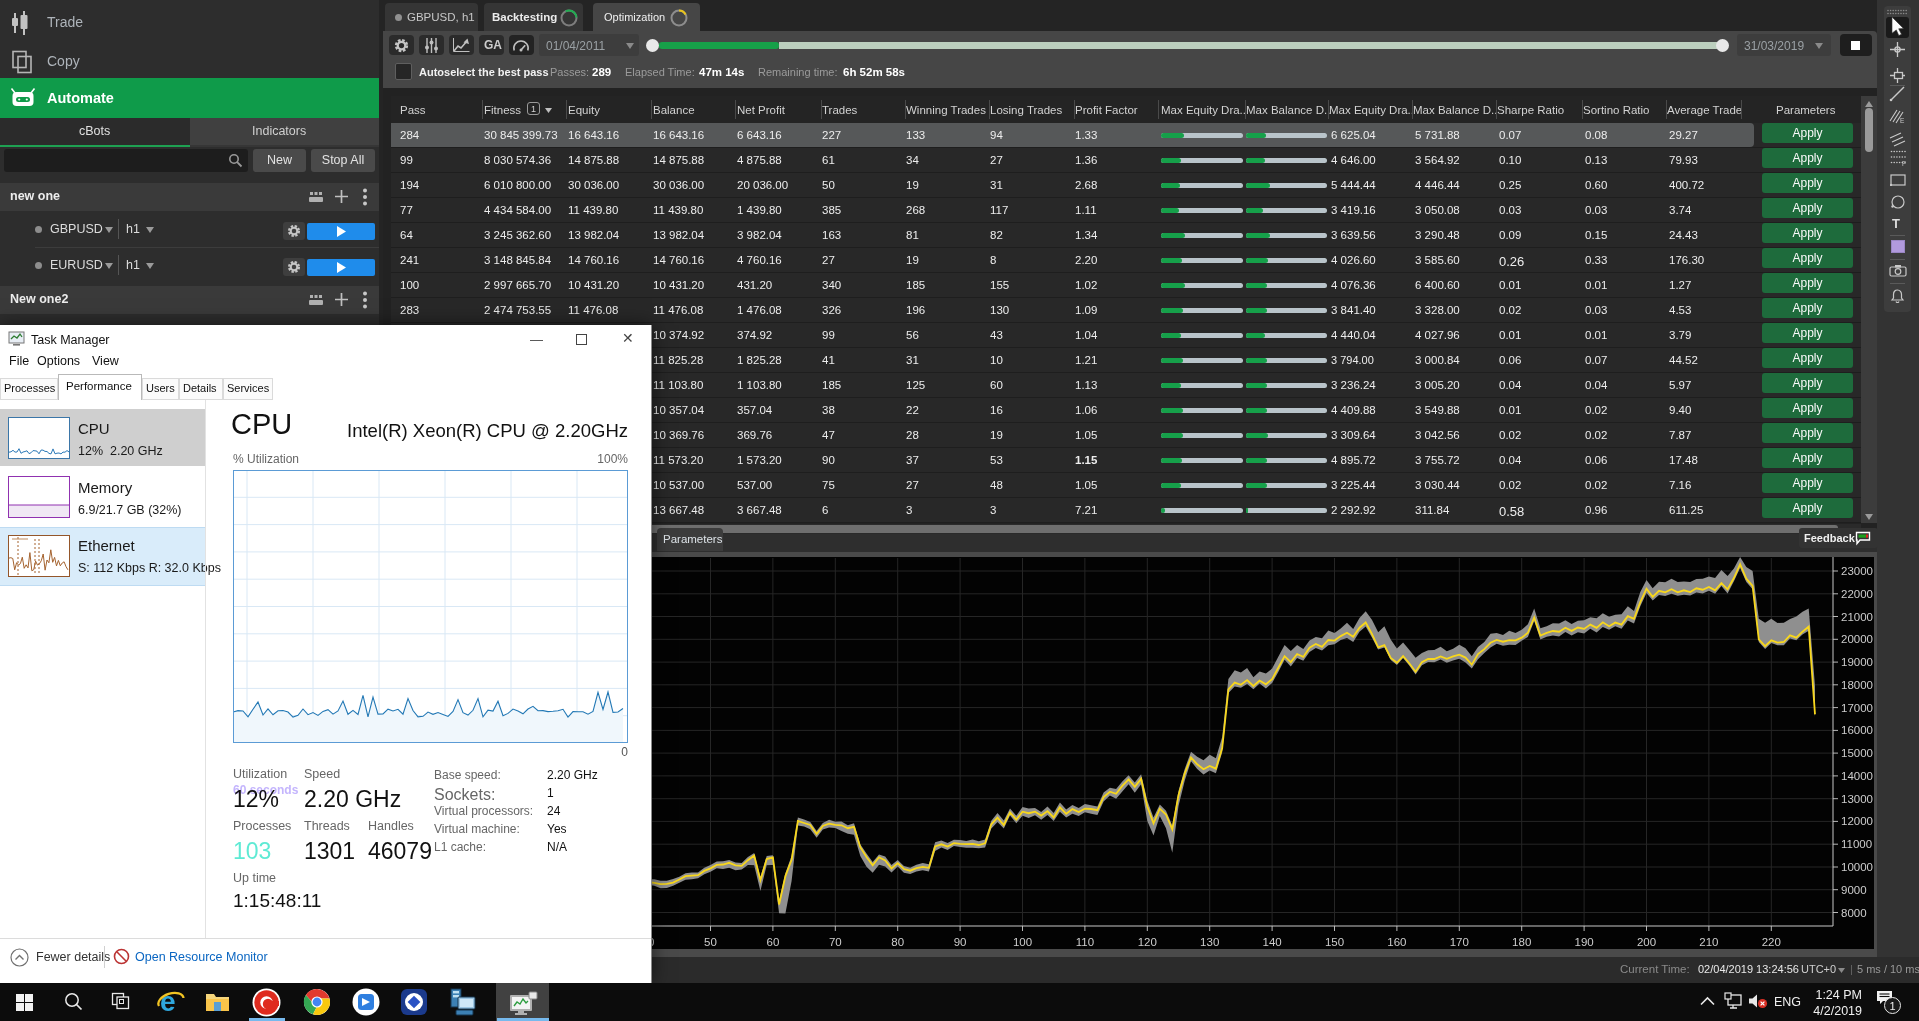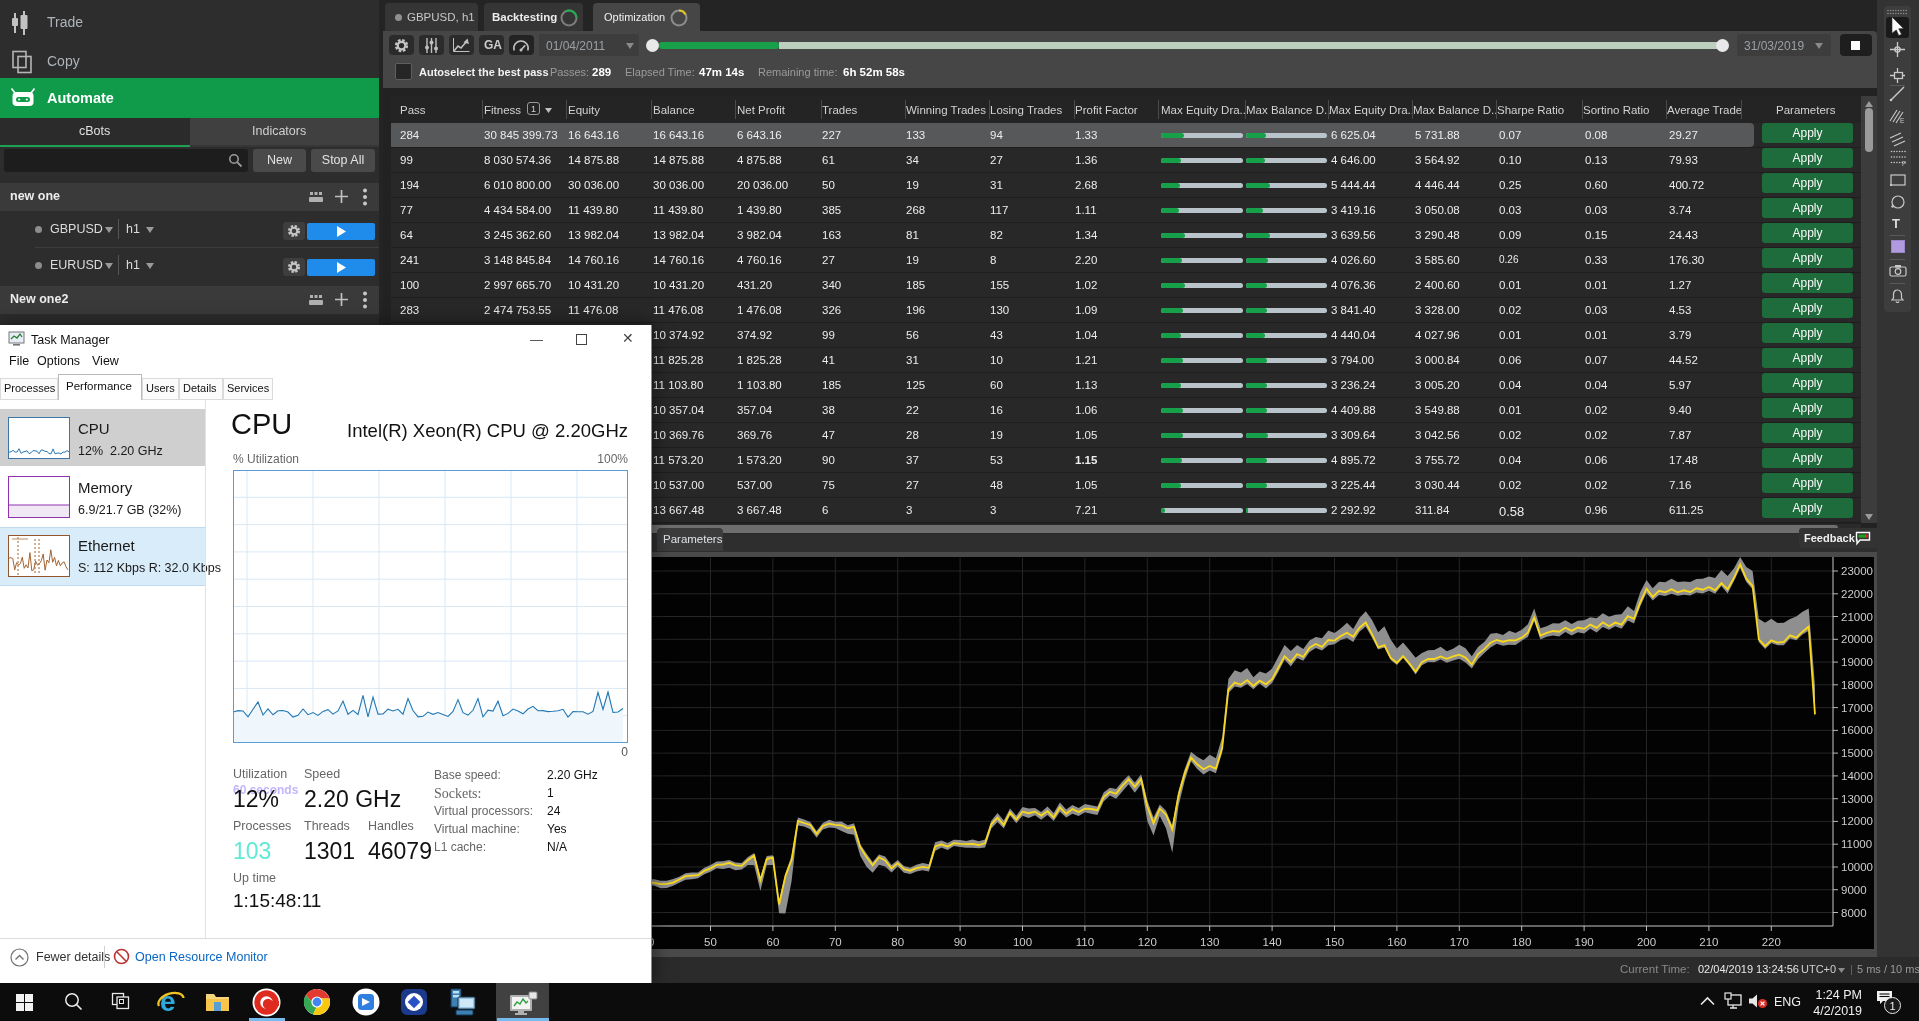--- a/index.html
+++ b/index.html
@@ -348,40 +348,40 @@
 <span class="tx" style="left:822px;top:254px;font-size:11.5px;color:#ededed;">27</span>
 <span class="tx" style="left:906px;top:254px;font-size:11.5px;color:#ededed;">19</span>
 <span class="tx" style="left:990px;top:254px;font-size:11.5px;color:#ededed;">8</span>
 <span class="tx" style="left:1075px;top:254px;font-size:11.5px;color:#ededed;">2.20</span>
 <div class="abs" style="left:1161px;top:258px;width:82px;height:5px;background:#b9c4ca;border-radius:2.5px;"></div>
 <div class="abs" style="left:1161px;top:258px;width:21px;height:5px;background:#16a04a;border-radius:2.5px;"></div>
 <div class="abs" style="left:1246px;top:258px;width:81px;height:5px;background:#b9c4ca;border-radius:2.5px;"></div>
 <div class="abs" style="left:1246px;top:258px;width:22px;height:5px;background:#16a04a;border-radius:2.5px;"></div>
 <span class="tx" style="left:1331px;top:254px;font-size:11.5px;color:#ededed;">4 026.60</span>
 <span class="tx" style="left:1415px;top:254px;font-size:11.5px;color:#ededed;">3 585.60</span>
-<span class="tx" style="left:1499px;top:254px;font-size:10px;color:#ededed;">0.26</span>
+<span class="tx" style="left:1499px;top:254px;font-size:13px;color:#ededed;">0.26</span>
 <span class="tx" style="left:1585px;top:254px;font-size:11.5px;color:#ededed;">0.33</span>
 <span class="tx" style="left:1669px;top:254px;font-size:11.5px;color:#ededed;">176.30</span>
 <div class="abs" style="left:1762px;top:248px;width:91px;height:20px;background:#1e6b3c;border-radius:3px;text-align:center;line-height:20px;font-size:12px;color:#fafafa;">Apply</div>
 <div class="abs" style="left:391px;top:297px;width:1470px;height:1px;background:#1e1e1e;"></div>
 <span class="tx" style="left:400px;top:279px;font-size:11.5px;color:#ededed;">100</span>
 <span class="tx" style="left:484px;top:279px;font-size:11.5px;color:#ededed;">2 997 665.70</span>
 <span class="tx" style="left:568px;top:279px;font-size:11.5px;color:#ededed;">10 431.20</span>
 <span class="tx" style="left:653px;top:279px;font-size:11.5px;color:#ededed;">10 431.20</span>
 <span class="tx" style="left:737px;top:279px;font-size:11.5px;color:#ededed;">431.20</span>
 <span class="tx" style="left:822px;top:279px;font-size:11.5px;color:#ededed;">340</span>
 <span class="tx" style="left:906px;top:279px;font-size:11.5px;color:#ededed;">185</span>
 <span class="tx" style="left:990px;top:279px;font-size:11.5px;color:#ededed;">155</span>
 <span class="tx" style="left:1075px;top:279px;font-size:11.5px;color:#ededed;">1.02</span>
 <div class="abs" style="left:1161px;top:283px;width:82px;height:5px;background:#b9c4ca;border-radius:2.5px;"></div>
 <div class="abs" style="left:1161px;top:283px;width:24px;height:5px;background:#16a04a;border-radius:2.5px;"></div>
 <div class="abs" style="left:1246px;top:283px;width:81px;height:5px;background:#b9c4ca;border-radius:2.5px;"></div>
 <div class="abs" style="left:1246px;top:283px;width:21px;height:5px;background:#16a04a;border-radius:2.5px;"></div>
 <span class="tx" style="left:1331px;top:279px;font-size:11.5px;color:#ededed;">4 076.36</span>
-<span class="tx" style="left:1415px;top:279px;font-size:11.5px;color:#ededed;">2 400.60</span>
+<span class="tx" style="left:1415px;top:279px;font-size:11.5px;color:#ededed;">6 400.60</span>
 <span class="tx" style="left:1499px;top:279px;font-size:11.5px;color:#ededed;">0.01</span>
 <span class="tx" style="left:1585px;top:279px;font-size:11.5px;color:#ededed;">0.01</span>
 <span class="tx" style="left:1669px;top:279px;font-size:11.5px;color:#ededed;">1.27</span>
 <div class="abs" style="left:1762px;top:273px;width:91px;height:20px;background:#1e6b3c;border-radius:3px;text-align:center;line-height:20px;font-size:12px;color:#fafafa;">Apply</div>
 <div class="abs" style="left:391px;top:322px;width:1470px;height:1px;background:#1e1e1e;"></div>
 <span class="tx" style="left:400px;top:304px;font-size:11.5px;color:#ededed;">283</span>
 <span class="tx" style="left:484px;top:304px;font-size:11.5px;color:#ededed;">2 474 753.55</span>
 <span class="tx" style="left:568px;top:304px;font-size:11.5px;color:#ededed;">11 476.08</span>
 <span class="tx" style="left:653px;top:304px;font-size:11.5px;color:#ededed;">11 476.08</span>
 <span class="tx" style="left:737px;top:304px;font-size:11.5px;color:#ededed;">1 476.08</span>
@@ -877,21 +877,21 @@
 <span class="tx" style="left:233px;top:819px;font-size:12.5px;color:#666;">Processes</span>
 <span class="tx" style="left:304px;top:819px;font-size:12.5px;color:#666;">Threads</span>
 <span class="tx" style="left:368px;top:819px;font-size:12.5px;color:#666;">Handles</span>
 <span class="tx" style="left:233px;top:838px;font-size:23px;color:#5eead4;">103</span>
 <span class="tx" style="left:304px;top:838px;font-size:23px;color:#111;">1301</span>
 <span class="tx" style="left:368px;top:838px;font-size:23px;color:#111;">46079</span>
 <span class="tx" style="left:233px;top:871px;font-size:12.5px;color:#666;">Up time</span>
 <span class="tx" style="left:233px;top:890px;font-size:19px;color:#111;">1:15:48:11</span>
 <span class="tx" style="left:434px;top:768px;font-size:12px;color:#666;">Base speed:</span>
 <span class="tx" style="left:547px;top:768px;font-size:12px;color:#111;">2.20 GHz</span>
-<span class="tx" style="left:434px;top:786px;font-size:14px;color:#666;font-family:Liberation Serif, serif;">Sockets:</span>
+<span class="tx" style="left:434px;top:786px;font-size:16px;color:#666;">Sockets:</span>
 <span class="tx" style="left:547px;top:786px;font-size:12px;color:#111;">1</span>
 <span class="tx" style="left:434px;top:804px;font-size:12px;color:#666;">Virtual processors:</span>
 <span class="tx" style="left:547px;top:804px;font-size:12px;color:#111;">24</span>
 <span class="tx" style="left:434px;top:822px;font-size:12px;color:#666;">Virtual machine:</span>
 <span class="tx" style="left:547px;top:822px;font-size:12px;color:#111;">Yes</span>
 <span class="tx" style="left:434px;top:840px;font-size:12px;color:#666;">L1 cache:</span>
 <span class="tx" style="left:547px;top:840px;font-size:12px;color:#111;">N/A</span>
 <div class="abs" style="left:0px;top:938px;width:651px;height:1px;background:#dcdcdc;"></div>
 <svg class="abs" style="left:10px;top:948px" width="19" height="19" viewBox="0 0 19 19">
 <circle cx="9.5" cy="9.5" r="8.5" fill="none" stroke="#707070" stroke-width="1.2"></circle>

